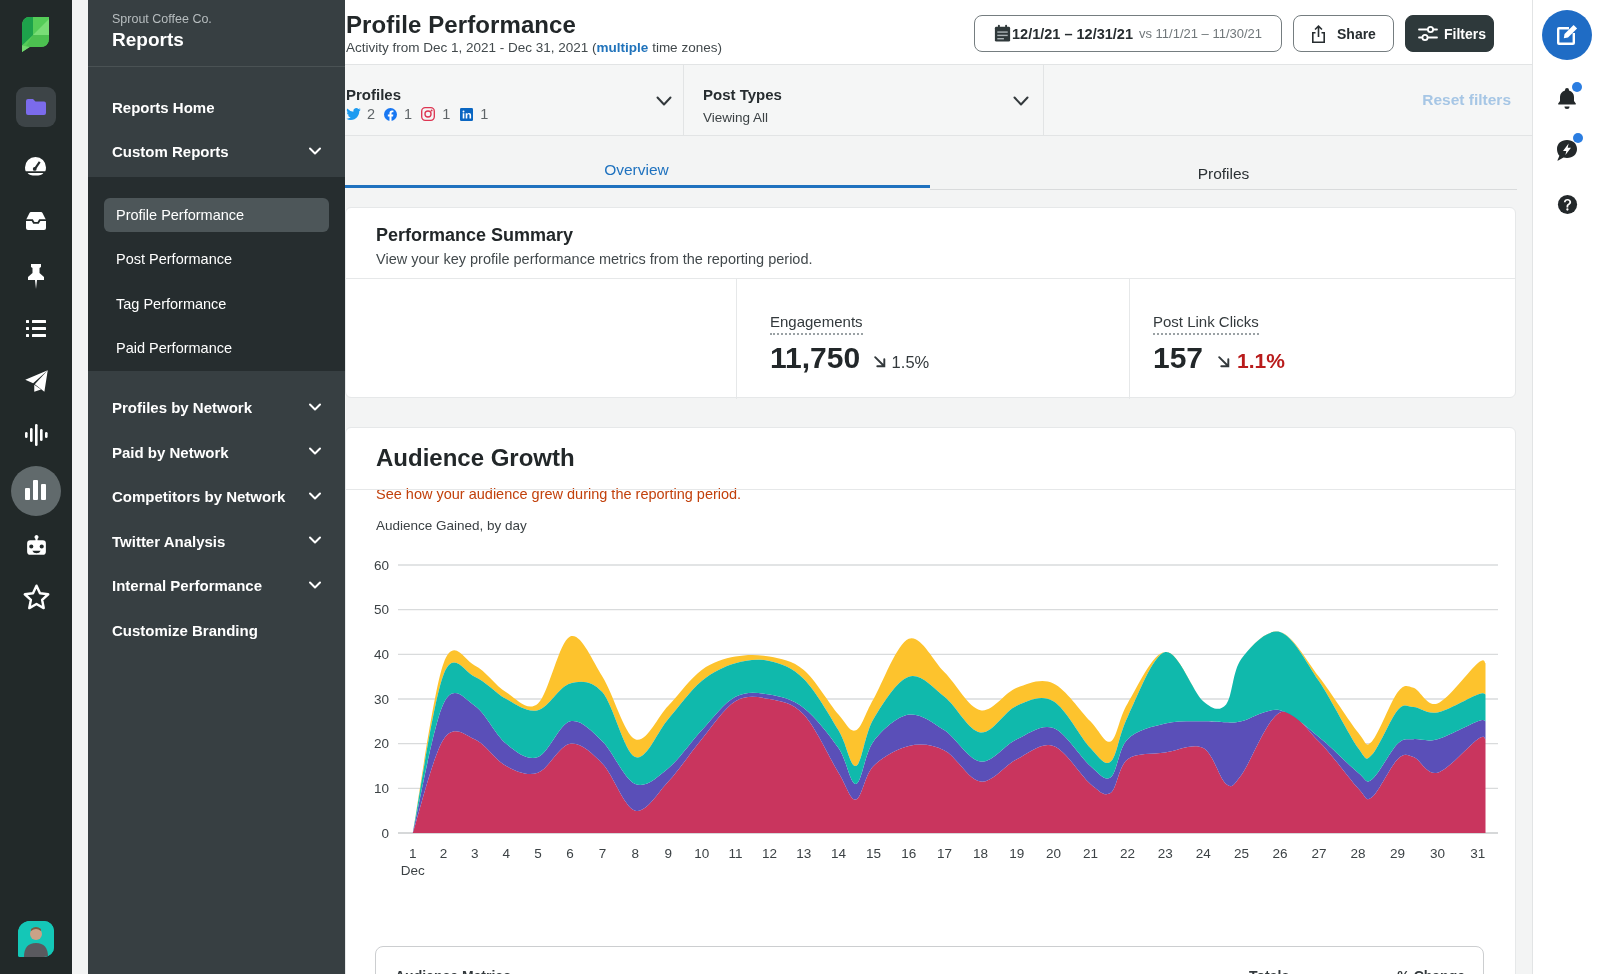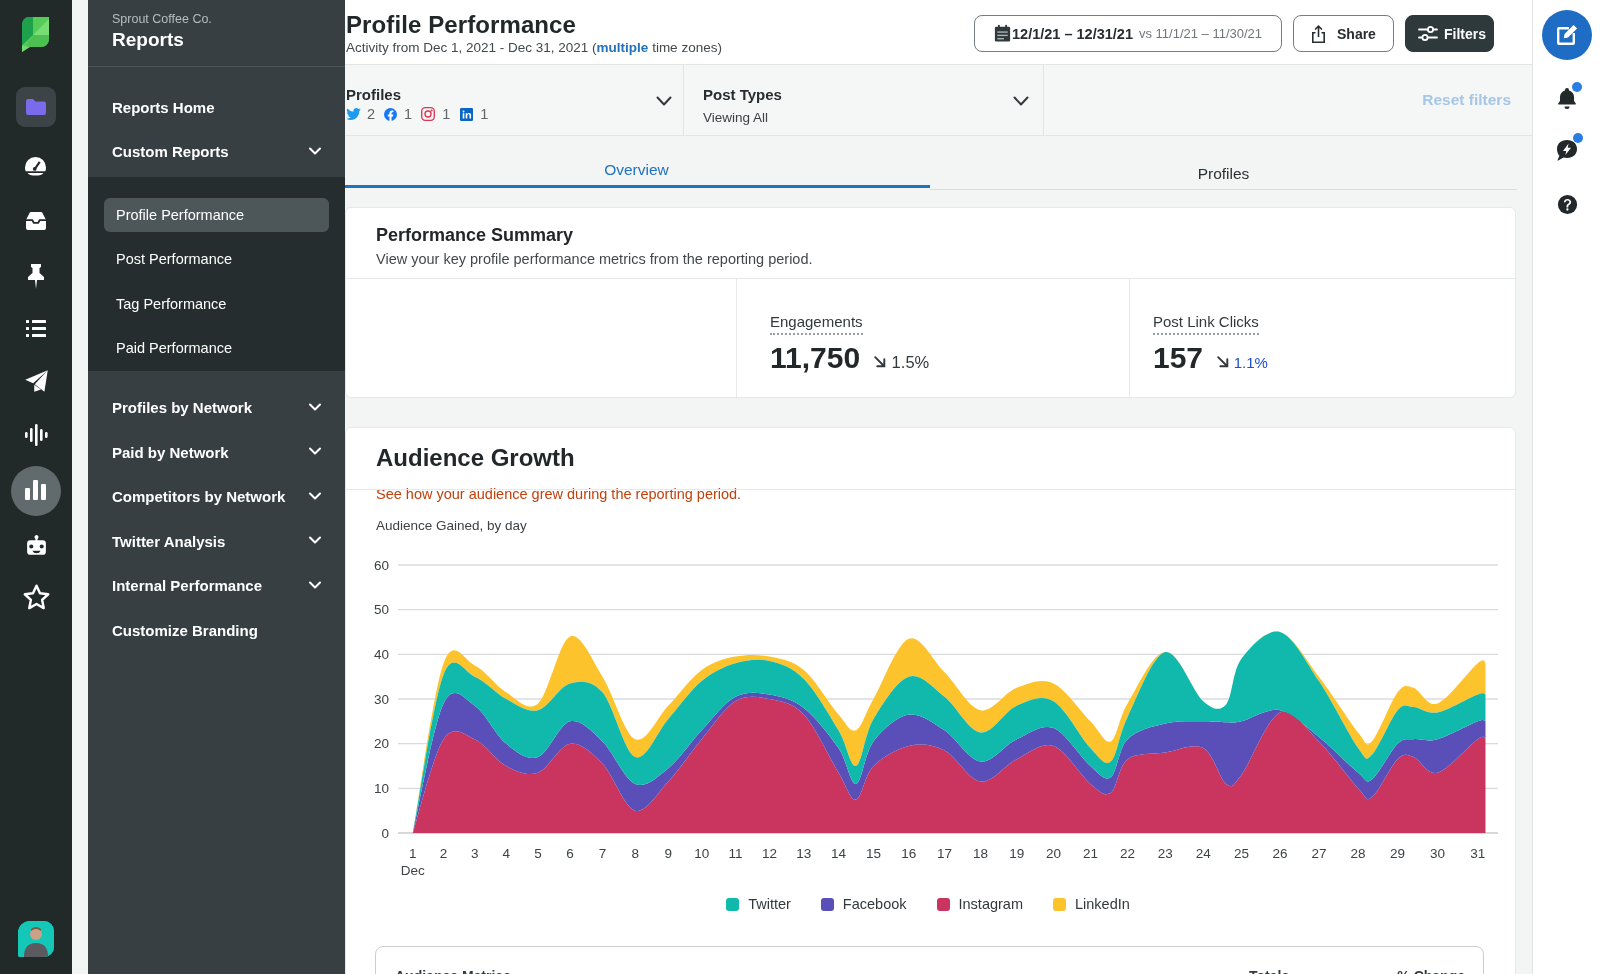--- a/index.html
+++ b/index.html
@@ -223,21 +223,21 @@
       <div style="position:absolute;left:390px;top:70px;width:1px;height:121px;background:#e6e8e9;"></div>
       <div style="position:absolute;left:783px;top:70px;width:1px;height:121px;background:#e6e8e9;"></div>
       <div class="metric" style="position:absolute;left:424px;top:105px;">
         <div style="font-size:15px;color:#33393c;border-bottom:2px dotted #9aa1a4;display:inline-block;padding-bottom:3px;">Engagements</div>
         <div style="margin-top:6px;font-size:30px;font-weight:bold;color:#222729;white-space:nowrap;">11,750 <span style="font-size:16.5px;color:#33393c;font-weight:normal;">&nbsp;<svg width="14" height="14" viewBox="0 0 13 13" style="vertical-align:-1px;">
                 <path d="M2 2 L10 10 M10.5 4 L10.5 10.5 L4 10.5" fill="none" stroke="#33393c" stroke-width="1.8" stroke-linecap="round"></path>
               </svg> 1.5%</span></div>
       </div>
       <div class="metric" style="position:absolute;left:807px;top:105px;">
         <div style="font-size:15px;color:#33393c;border-bottom:2px dotted #9aa1a4;display:inline-block;padding-bottom:3px;">Post Link Clicks</div>
-        <div style="margin-top:6px;font-size:30px;font-weight:bold;color:#222729;white-space:nowrap;">157 <span style="font-size:15px;color:#1d4ed8;font-weight:normal;">&nbsp;<svg width="14" height="14" viewBox="0 0 13 13" style="vertical-align:-1px;">
+        <div style="margin-top:6px;font-size:30px;font-weight:bold;color:#222729;white-space:nowrap;">157 <span style="font-size:21px;color:#b91c1c;font-weight:bold;">&nbsp;<svg width="14" height="14" viewBox="0 0 13 13" style="vertical-align:-1px;">
                 <path d="M2 2 L10 10 M10.5 4 L10.5 10.5 L4 10.5" fill="none" stroke="#33393c" stroke-width="1.8" stroke-linecap="round"></path>
               </svg> 1.1%</span></div>
       </div>
     </div>
     <div class="card" style="margin-top:29px;height:590px;position:relative;">
       <div style="padding:16px 0 0 30px;">
         <div style="font-size:24px;font-weight:bold;color:#222729;">Audience Growth</div>
         <div style="font-size:14.5px;color:#c2410c;margin-top:14px;">See how your audience grew during the reporting period.</div>
       </div>
       <div style="position:absolute;left:0;top:61px;width:100%;border-top:1px solid #e6e8e9;"></div>
@@ -289,26 +289,20 @@
             <text x="895.4" y="430" font-size="13.5" fill="#3c4245" text-anchor="middle" font-family="Liberation Sans">25</text>
             <text x="934.0" y="430" font-size="13.5" fill="#3c4245" text-anchor="middle" font-family="Liberation Sans">26</text>
             <text x="972.9" y="430" font-size="13.5" fill="#3c4245" text-anchor="middle" font-family="Liberation Sans">27</text>
             <text x="1012.1" y="430" font-size="13.5" fill="#3c4245" text-anchor="middle" font-family="Liberation Sans">28</text>
             <text x="1051.6" y="430" font-size="13.5" fill="#3c4245" text-anchor="middle" font-family="Liberation Sans">29</text>
             <text x="1091.5" y="430" font-size="13.5" fill="#3c4245" text-anchor="middle" font-family="Liberation Sans">30</text>
             <text x="1131.7" y="430" font-size="13.5" fill="#3c4245" text-anchor="middle" font-family="Liberation Sans">31</text>
             <text x="66.8" y="447" font-size="13.5" fill="#3c4245" text-anchor="middle" font-family="Liberation Sans">Dec</text>
           </svg>
         </div>
-      <div id="legend" style="position:absolute;left:0;top:468px;width:1164px;display:flex;justify-content:center;gap:30px;font-size:14.5px;color:#33393c;">
-        <span style="display:flex;align-items:center;gap:9px;"><span style="width:13px;height:13px;border-radius:3px;background:#10b9ac;"></span>Twitter</span>
-        <span style="display:flex;align-items:center;gap:9px;"><span style="width:13px;height:13px;border-radius:3px;background:#5a4fb8;"></span>Facebook</span>
-        <span style="display:flex;align-items:center;gap:9px;"><span style="width:13px;height:13px;border-radius:3px;background:#c9355e;"></span>Instagram</span>
-        <span style="display:flex;align-items:center;gap:9px;"><span style="width:13px;height:13px;border-radius:3px;background:#fdc32d;"></span>LinkedIn</span>
-      </div>
       <div style="position:absolute;left:29px;top:518px;width:1109px;height:60px;border:1px solid #ccced0;border-radius:8px;">
         <div style="position:absolute;left:19px;top:21px;font-size:14px;font-weight:bold;color:#33393c;">Audience Metrics</div>
         <div style="position:absolute;left:873px;top:21px;font-size:14px;font-weight:bold;color:#33393c;">Totals</div>
         <div style="position:absolute;right:18px;top:21px;font-size:14px;font-weight:bold;color:#33393c;">% Change</div>
       </div>
     </div>
   </div>
 </div>
 <div class="rightrail" id="rightrail" style="position:absolute;right:0;top:0;width:68px;height:974px;background:#fff;border-left:1px solid #e2e4e5;z-index:6;">
   <div style="position:absolute;left:9px;top:10px;width:50px;height:50px;border-radius:50%;background:#1f6cc5;"></div>

